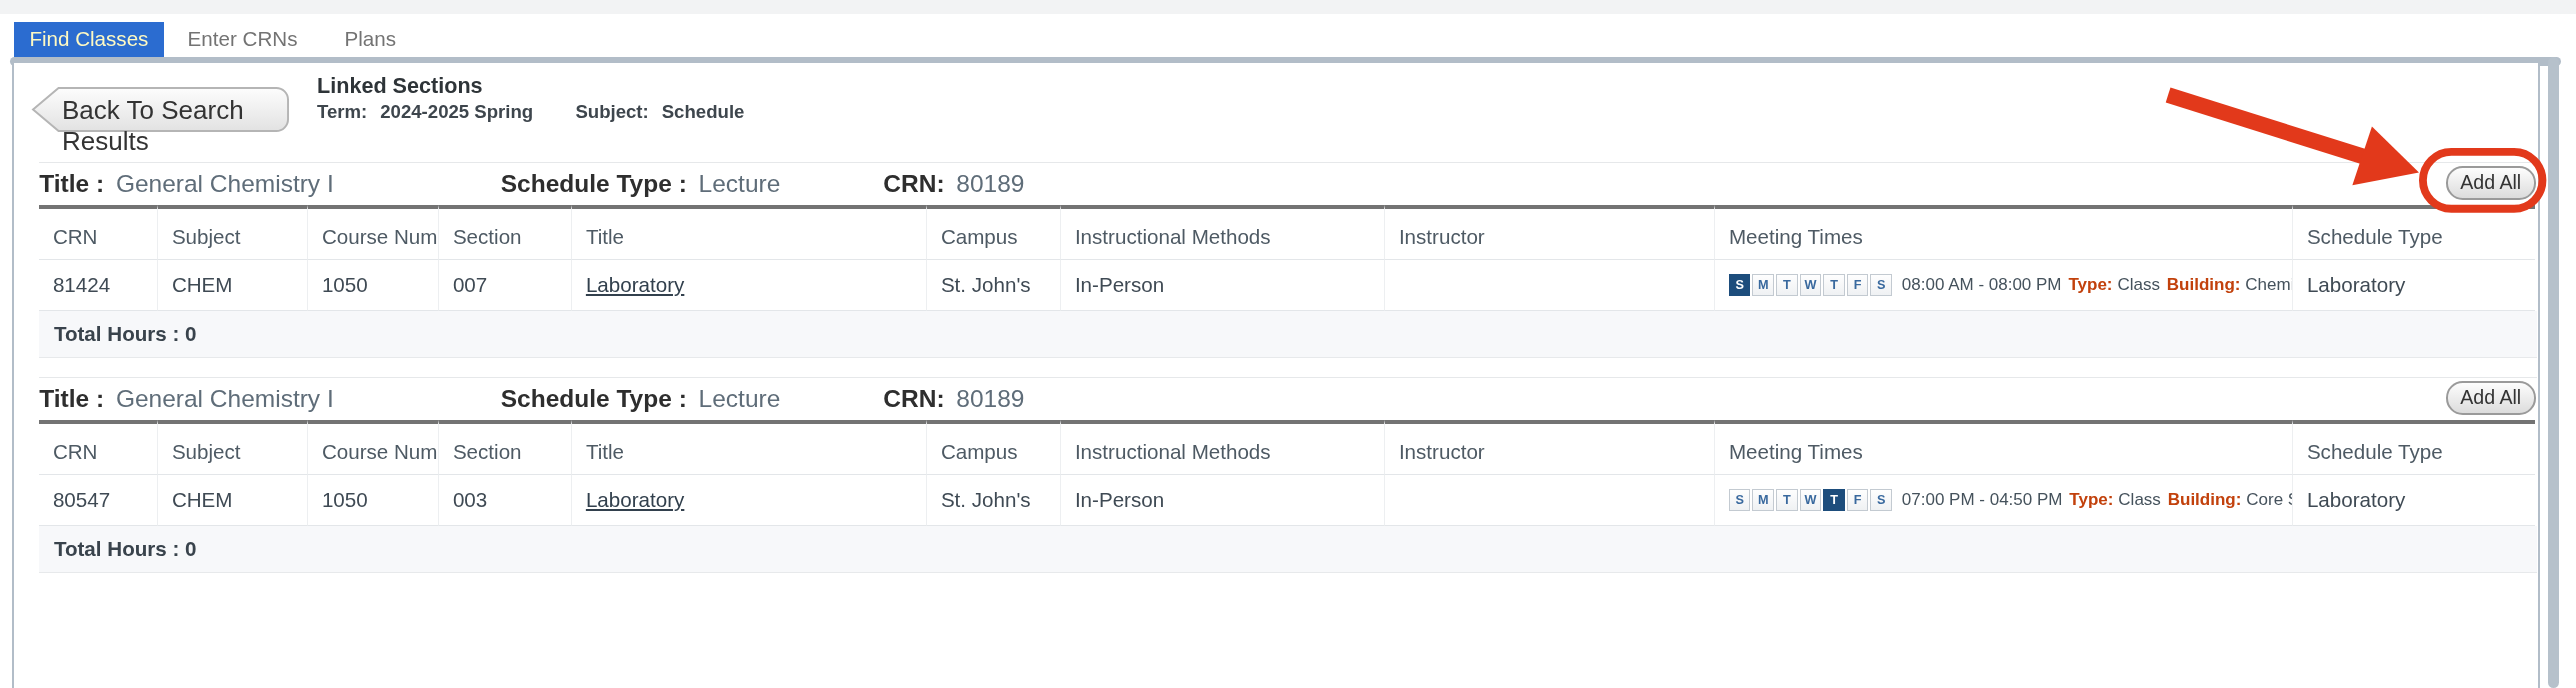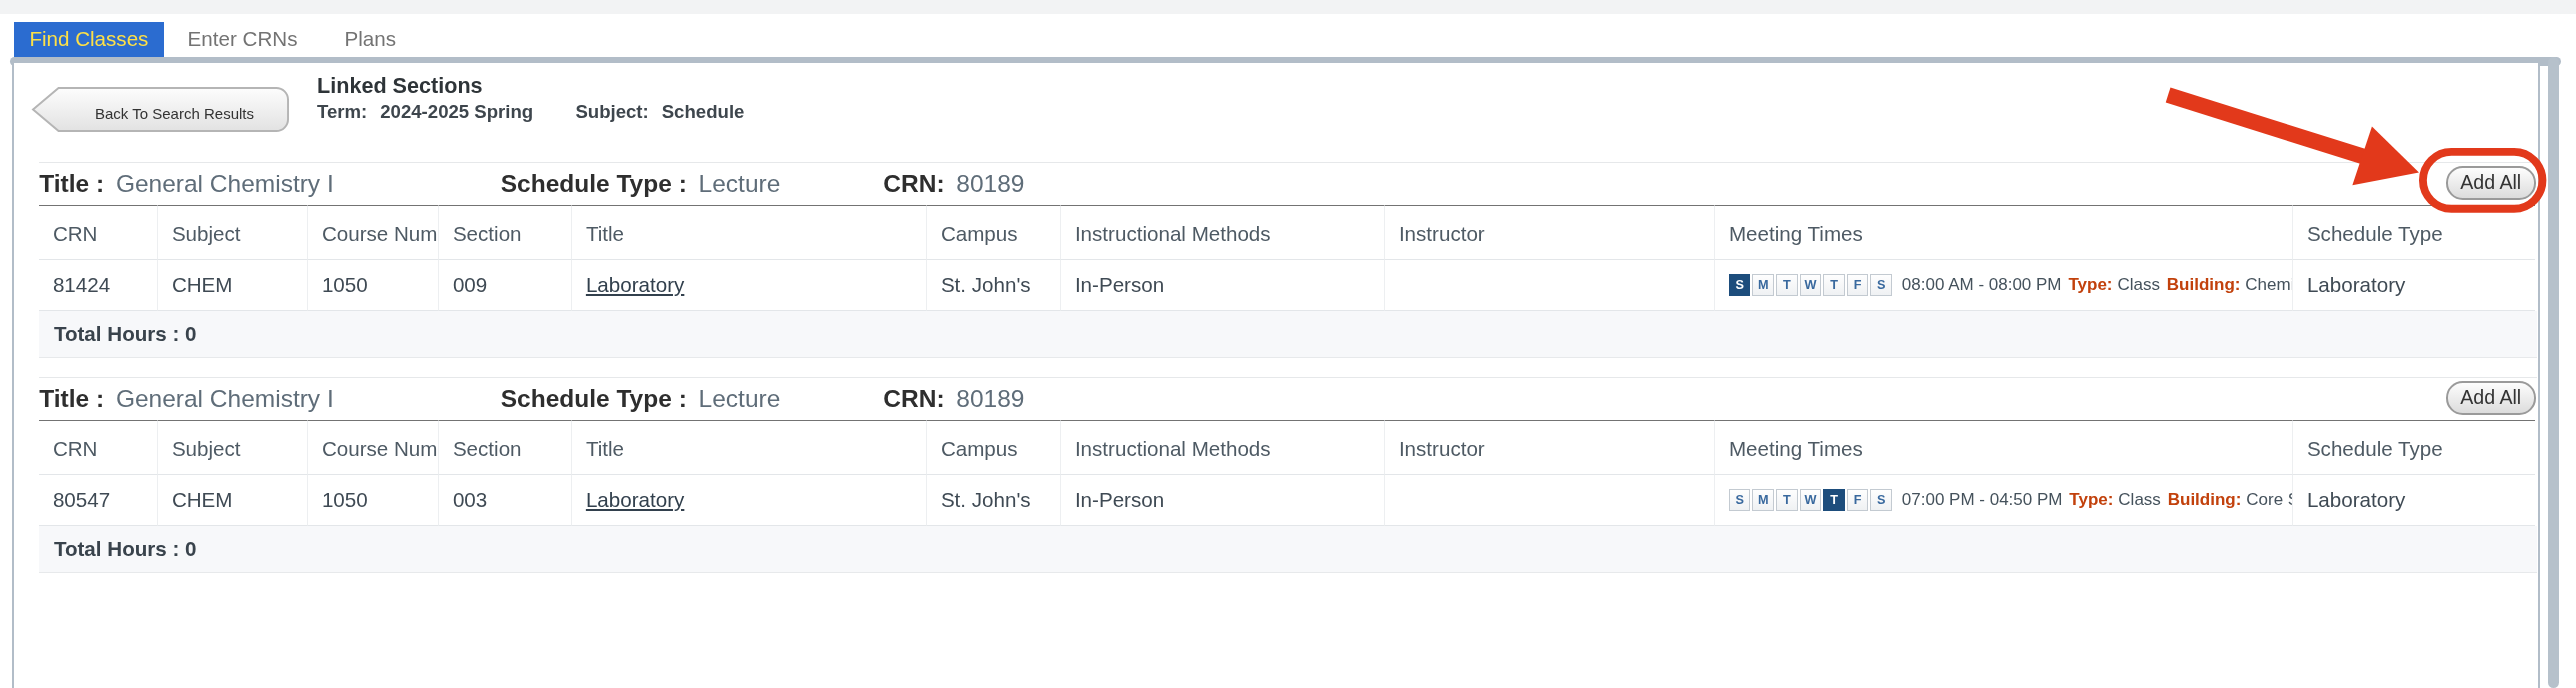--- a/index.html
+++ b/index.html
@@ -4,54 +4,54 @@
 <style>
   * { margin:0; padding:0; box-sizing:border-box; }
   html,body { width:2576px; height:688px; overflow:hidden; background:#fff;
     font-family:"Liberation Sans", sans-serif; -webkit-font-smoothing:antialiased; }
 
   .top-strip { position:absolute; left:0; top:0; width:2576px; height:13.7px; background:#f2f3f4; }
 
   
   .tabbar { position:absolute; left:13.7px; top:21.6px; height:35px; display:flex; align-items:stretch; }
   .tab { display:flex; align-items:center; padding:0 23.5px; font-size:20.6px; color:#737373; cursor:pointer; white-space:nowrap; }
-  .tab.active { background:#2b6cd0; color:#fde047; padding:0 15.7px; }
+  .tab.active { background:#2b6cd0; color:#fef9c3; padding:0 15.7px; }
 
   
   .viewport-topbar { position:absolute; left:9.8px; top:57px; width:2551px; height:8.8px; background:#b2bdc8; border-radius:4.9px; }
   .vscrollbar { position:absolute; left:2548px; top:57px; width:10.8px; height:631px; background:#b6c1cb; border-radius:5.9px; }
   .panel { position:absolute; left:11.8px; top:63px; width:2528px; height:625px; background:#fff;
     border-left:2.9px solid #b2bdc8; border-right:2.9px solid #b2bdc8; }
 
   
   .backbtn { position:absolute; left:29px; top:84px; width:267px; height:51px; cursor:pointer; }
   .backbtn svg { position:absolute; left:0; top:0; }
-  .backbtn .lbl { position:absolute; left:33px; top:4px; width:225px; height:51px; display:flex; align-items:center; justify-content:center;
-    font-size:15px; color:#333; }
+  .backbtn .lbl { position:absolute; left:33px; top:16px; width:225px; height:51px; display:flex; align-items:center; justify-content:center;
+    font-size:26px; color:#333; }
   .heading { position:absolute; left:317px; top:73px; font-size:21.6px; font-weight:bold; color:#2e3438; }
   .termline { position:absolute; left:317px; top:101px; font-size:18.6px; font-weight:bold; color:#3e464d; white-space:nowrap; }
   .termline .subj { margin-left:37px; }
 
   
   .section { position:absolute; left:14.7px; width:2522px; height:196px; }
   .sec1 { top:162px; }
   .sec2 { top:377px; }
   .titlerow { position:absolute; left:24.5px; top:0; width:2498px; height:43px; border-top:1px solid #e6e8ea;
     display:flex; align-items:center; white-space:nowrap; }
   .titlerow .b { font-size:24.5px; font-weight:bold; color:#2e2e2e; }
   .titlerow .v { font-size:24.5px; color:#5f6d79; margin-left:11.8px; }
   .titlerow .gap1 { margin-left:167px; }
   .titlerow .gap2 { margin-left:103px; }
   .addall { position:absolute; right:1px; top:3.9px; width:90px; height:34px; border:2px solid #9a9a9a; border-radius:16.7px;
     background:linear-gradient(#fdfdfd,#dcdcdc); color:#333; font-size:19.6px; display:flex; align-items:center; justify-content:center; cursor:pointer; }
 
   .grid { position:absolute; left:24.5px; top:43px; width:2498px;
     display:grid; grid-template-columns:118px 150px 131px 133px 355px 134px 324px 330px 578px 243px; }
   .hcell { height:55px; line-height:55px; padding-left:13.7px; font-size:20.6px; color:#4e5a64;
-    border-top:1px solid #737373; border-bottom:1px solid #e3e6e9; white-space:nowrap; overflow:hidden; }
+    border-top:4px solid #737373; border-bottom:1px solid #e3e6e9; white-space:nowrap; overflow:hidden; }
   .dcell { height:51px; display:flex; align-items:center; padding-left:13.7px; font-size:20.6px; color:#3f4a54;
     border-bottom:1px solid #e3e6e9; white-space:nowrap; overflow:hidden; }
   .hcell + .hcell, .dcell.vline { border-left:1px solid #edeff1; }
   a.titlelink { color:#32404d; text-decoration:underline; cursor:pointer; }
 
   .meeting { font-size:17px; color:#45525c; }
   .meeting .bold { font-weight:bold; color:#c2410c; margin-left:6.9px; }
   .meeting .val { margin-left:4.9px; }
   .meeting .time { margin-left:9.8px; }
   .days { display:flex; gap:2px; }
@@ -120,21 +120,21 @@
     <div class="hcell">Title</div>
     <div class="hcell">Campus</div>
     <div class="hcell">Instructional Methods</div>
     <div class="hcell">Instructor</div>
     <div class="hcell">Meeting Times</div>
     <div class="hcell">Schedule Type</div>
 
     <div class="dcell">81424</div>
     <div class="dcell vline">CHEM</div>
     <div class="dcell vline">1050</div>
-    <div class="dcell vline">009</div>
+    <div class="dcell vline">007</div>
     <div class="dcell vline">
       <a class="titlelink">Laboratory</a>
     </div>
     <div class="dcell vline">St. John's</div>
     <div class="dcell vline">In-Person</div>
     <div class="dcell vline"></div>
     <div class="dcell vline meeting">
       <span class="days">
         <span class="day active">S</span>
         <span class="day">M</span>

